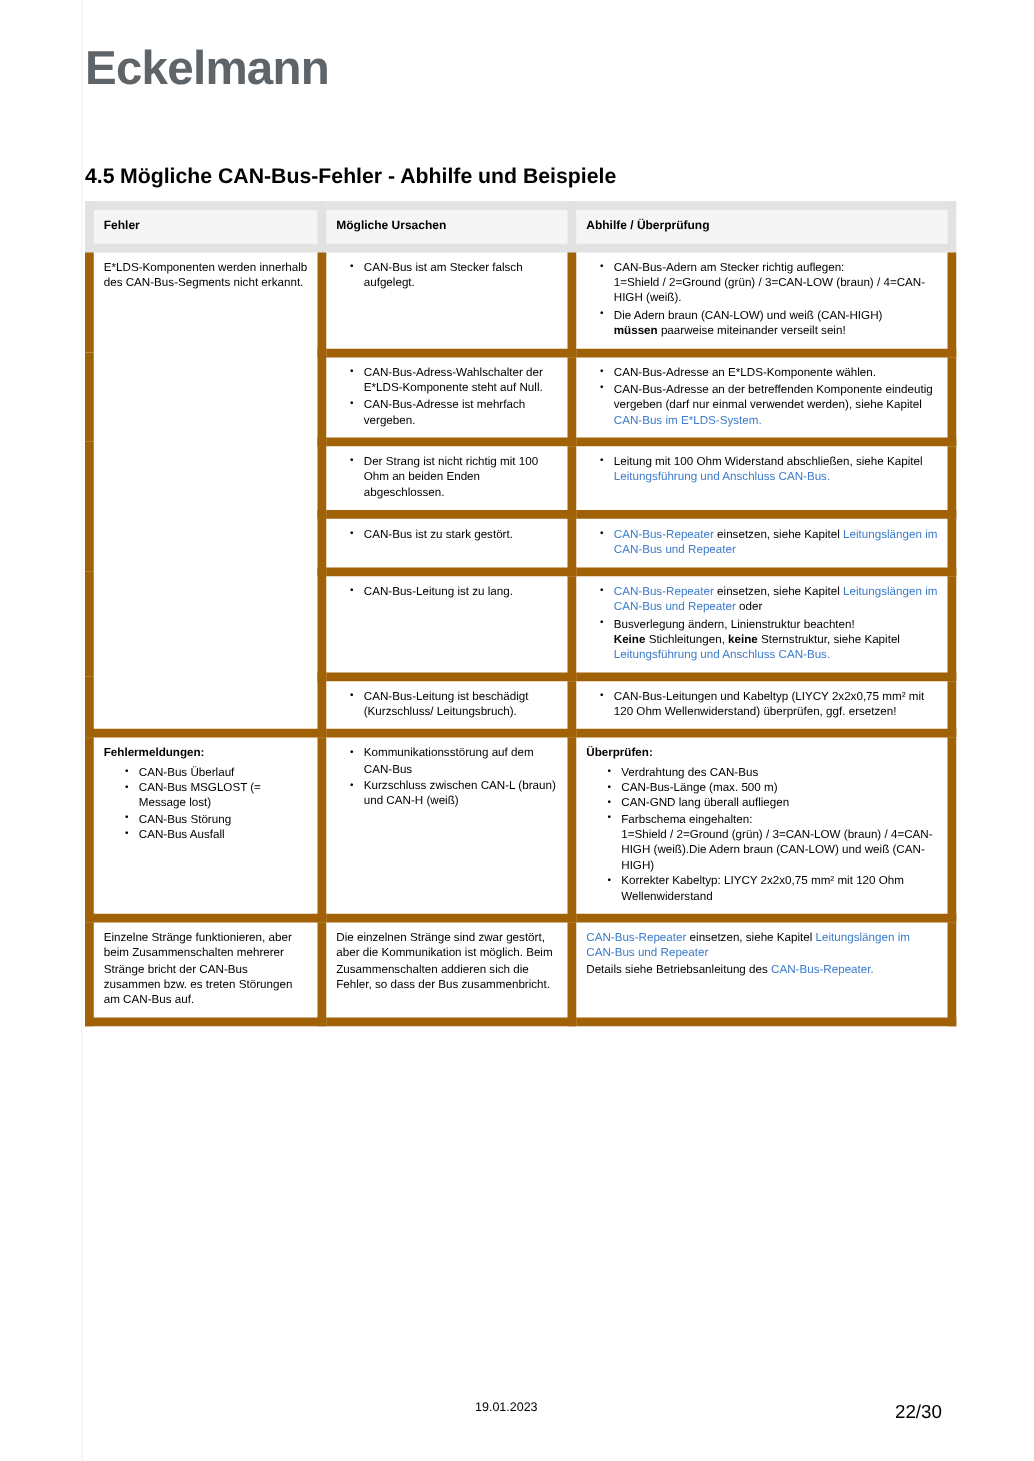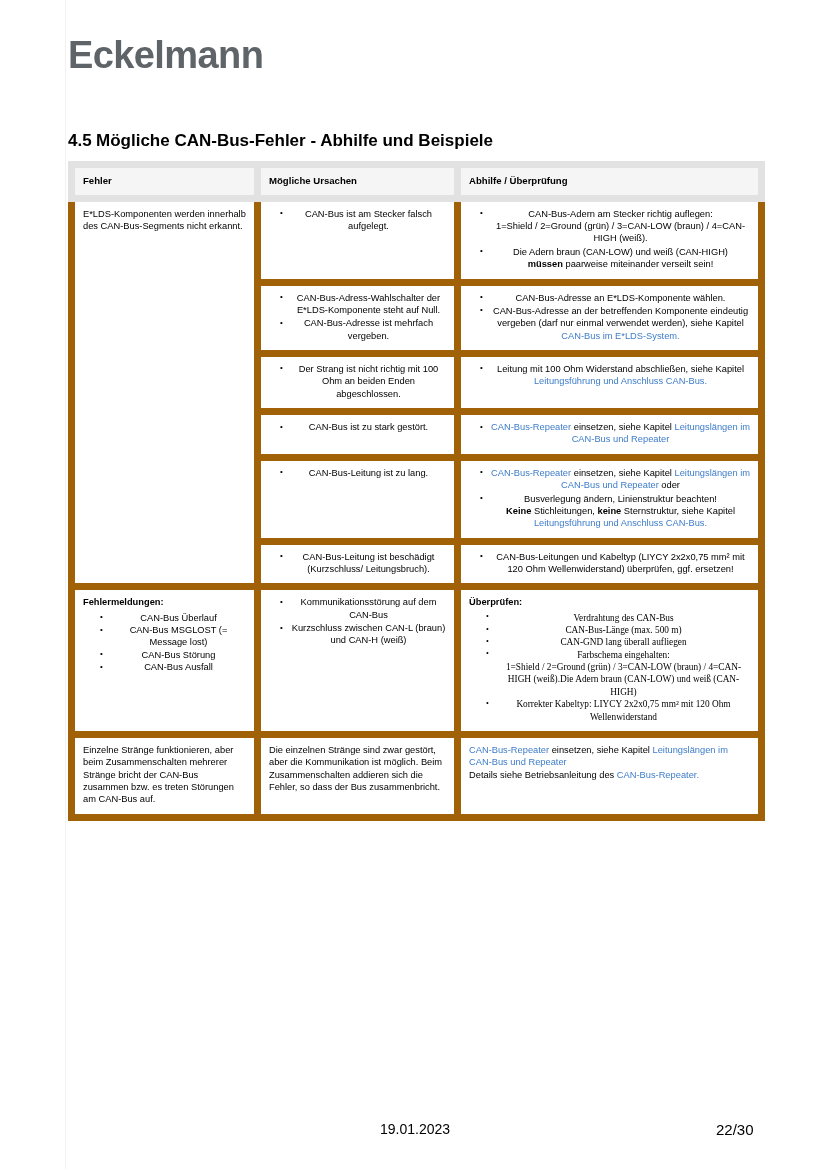--- a/index.html
+++ b/index.html
@@ -93,21 +93,20 @@
   td.cell p,
   th p {
     margin: 0;
   }
   td.cell p + p { margin-top: 0px; }
 
   ul.bl {
     list-style: none;
     margin: 0;
     padding: 0 0 0 22px;
-    text-align: center;
   }
   ul.bl > li {
     position: relative;
     margin: 0 0 0 0;
     padding: 0;
   }
   ul.bl > li + li { margin-top: 1px; }
   ul.bl > li::before {
     content: "\2022";
     position: absolute;
@@ -120,21 +119,21 @@
 
   ul.bl.tight > li + li { margin-top: 0px; }
 
   .lbl-strong { font-weight: bold; }
   .lnk { color: #3d7cc9; }
 
   .footer-date {
     position: absolute;
     left: 380px;
     top: 1121px;
-    font-size: 14px;
+    font-size: 10px;
     color: #000;
   }
   .footer-page {
     position: absolute;
     left: 716px;
     top: 1121px;
     font-size: 15px;
     color: #000;
   }
 </style>
@@ -279,21 +278,21 @@
           </ul>
         </td>
         <td class="cell">
           <ul class="bl">
             <li>Kommunikationsstörung auf dem CAN-Bus</li>
             <li>Kurzschluss zwischen CAN-L (braun) und CAN-H (weiß)</li>
           </ul>
         </td>
         <td class="cell">
           <p class="lbl-strong">Überprüfen:</p>
-          <ul class="bl tight" style="padding-left:28px;margin-top:3px;font-family:Liberation Serif, serif;">
+          <ul class="bl tight" style="padding-left:28px;margin-top:3px;">
             <li>Verdrahtung des CAN-Bus</li>
             <li>CAN-Bus-Länge (max. 500 m)</li>
             <li>CAN-GND lang überall aufliegen</li>
             <li>
               <span>Farbschema eingehalten:</span><br>
               <span>1=Shield / 2=Ground (grün) / 3=CAN-LOW (braun) / 4=CAN-HIGH (weiß).Die Adern braun (CAN-LOW) und weiß (CAN-HIGH)</span>
             </li>
             <li>Korrekter Kabeltyp: LIYCY 2x2x0,75 mm² mit 120 Ohm Wellenwiderstand</li>
           </ul>
         </td>

